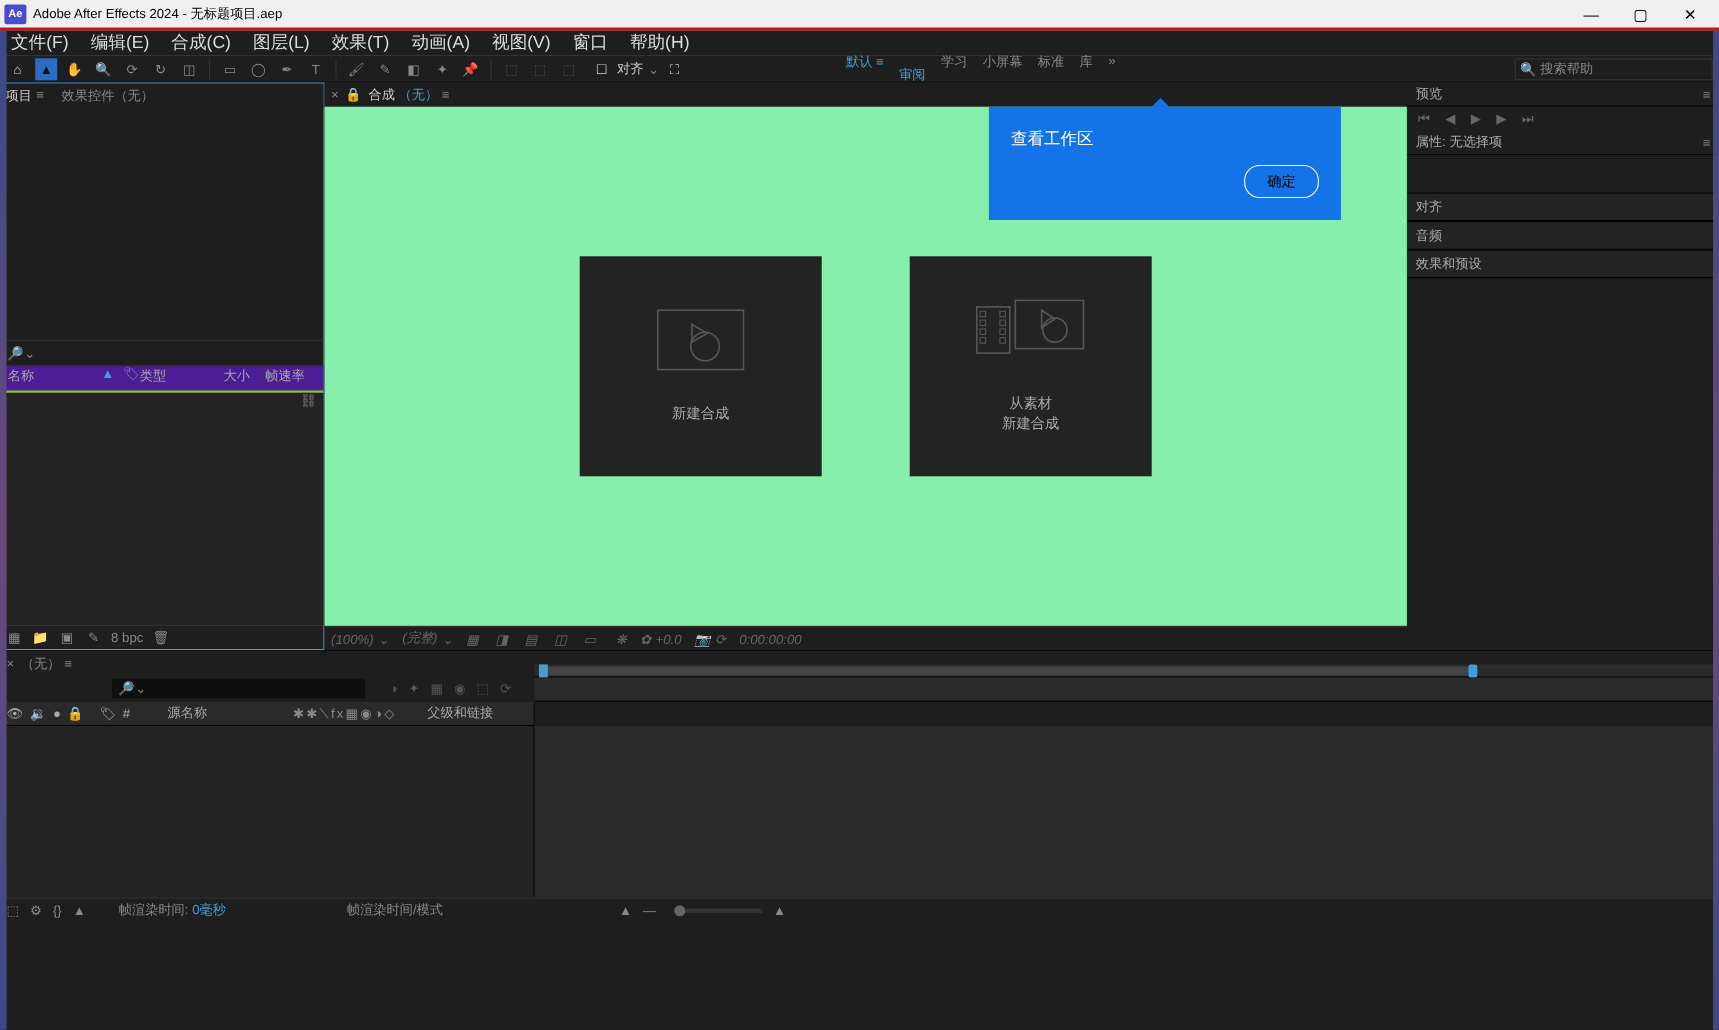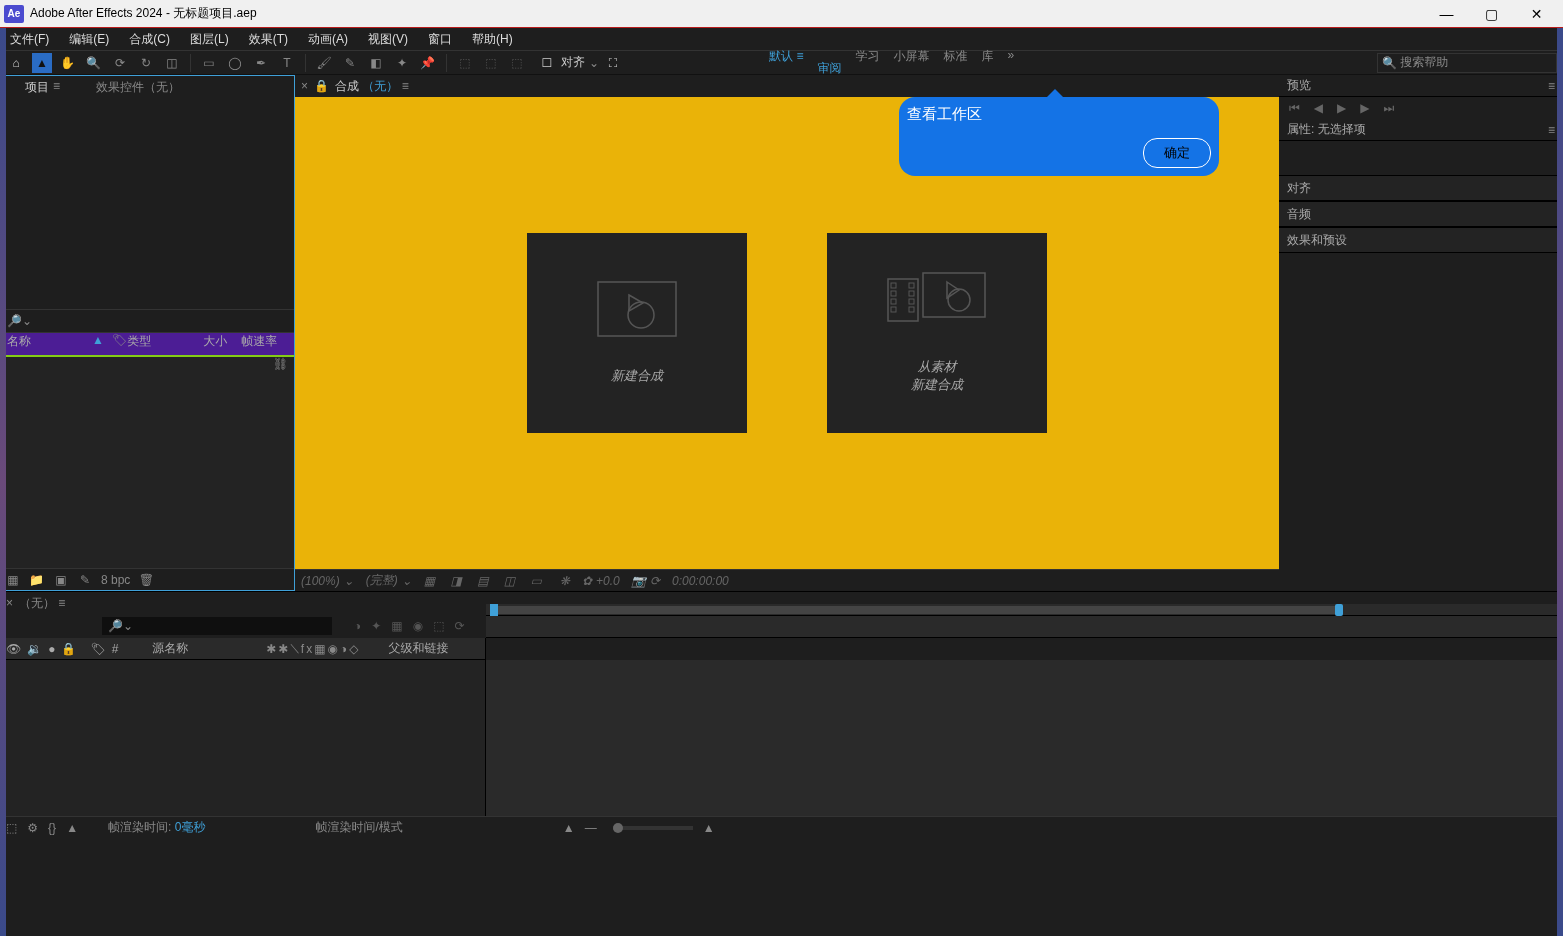--- a/index.html
+++ b/index.html
@@ -1,69 +1,69 @@
 <!DOCTYPE html>
 <html><head>
 <meta charset="utf-8">
 <style>
 * { margin: 0; padding: 0; box-sizing: border-box; font-family: "Microsoft YaHei", Arial, sans-serif; }
 body { width: 1563px; height: 936px; background: #1e1e1e; overflow: hidden; color: #ccc; font-size: 12px; }
 
-.titlebar { height: 28px; background: #f0f0f0; display: flex; align-items: center; padding: 0 4px; color: #000; border-bottom: 1px solid #b91c1c; }
+.titlebar { height: 28px; background: #f0f0f0; display: flex; align-items: center; padding: 0 4px; color: #000; border-bottom: 3px solid #b91c1c; }
 .titlebar .icon-ae { width: 20px; height: 18px; background: #4b4bcf; color: #fff; display: flex; align-items: center; justify-content: center; font-size: 10px; font-weight: bold; border-radius: 2px; margin-right: 6px; }
 .titlebar .title { font-size: 12px; }
 .titlebar .win-controls { margin-left: auto; display: flex; }
 .titlebar .win-btn { width: 45px; height: 28px; display: flex; align-items: center; justify-content: center; font-size: 14px; }
 
-.menubar { height: 22px; background: #1e1e1e; display: flex; align-items: center; padding: 0 6px; color: #ddd; font-size: 12px; gap: 12px; }
+.menubar { height: 22px; background: #1e1e1e; display: flex; align-items: center; padding: 0 6px; color: #ddd; font-size: 16px; gap: 12px; }
 .menubar .menu-item { padding: 2px 4px; cursor: pointer; }
 
 .toolbar { height: 25px; background: #1e1e1e; display: flex; align-items: center; padding: 0 6px; gap: 6px; border-top: 1px solid #333; border-bottom: 1px solid #111; }
 .toolbar .tool-btn { width: 20px; height: 20px; display: flex; align-items: center; justify-content: center; color: #888; }
 .toolbar .tool-btn.home { color: #ccc; }
 .toolbar .tool-btn.active { background: #2a6cc4; color: #111; }
 .toolbar .sep { width: 1px; height: 18px; background: #333; margin: 0 2px; }
 .toolbar .align-group { display: flex; align-items: center; gap: 4px; margin-left: 4px; }
 .toolbar .workspaces { display: flex; gap: 14px; margin-left: 140px; color: #888; text-align: right; }
 .toolbar .ws { cursor: pointer; position: relative; }
 .toolbar .ws.default { color: #3fa0d8; }
 .toolbar .ws.review { color: #3fa0d8; margin-top: 12px; }
 .toolbar .ws.review::after { content:''; position:absolute; bottom:-6px; left:0; right:0; height:2px; background:#3fa0d8; }
 .toolbar .search-box { margin-left: auto; display: flex; align-items: center; background: #1e1e1e; border: 1px solid #333; height: 20px; padding: 0 4px; width: 180px; color: #888; }
 
 .main { display: flex; height: 517px; border-bottom: 1px solid #000; }
 
 .left-panel { width: 295px; background: #1e1e1e; display: flex; flex-direction: column; border: 1px solid #3fa0d8; }
 .panel-tabs { display: flex; align-items: center; height: 22px; background: #1e1e1e; padding: 0 4px; gap: 16px; color: #888; }
-.panel-tabs .tab { display: flex; align-items: flex-start; gap: 4px; margin-left: 20px; }
+.panel-tabs .tab { display: flex; align-items: flex-start; gap: 4px; }
 .panel-tabs .tab.active { color: #ccc; }
 .panel-menu { color: #888; }
 .project-search { height: 24px; display: flex; align-items: center; padding: 0 6px; border-top: 1px solid #333; border-bottom: 1px solid #333; }
 .project-headers { height: 24px; display: flex; align-items: flex-start; padding: 0 6px; background: #4c1d95; color: #aaa; border-bottom: 2px solid #84cc16; position: relative; }
 .project-headers .h-name { width: 85px; }
 .project-headers .sort-tri { color: #3fa0d8; margin-right: 8px; }
 .project-headers .h-type { width: 60px; }
 .project-headers .h-size { width: 40px; text-align: right; }
 .project-headers .h-fps { width: 50px; text-align: right; }
 .project-list { flex: 1; background: #232323; }
 .project-footer { height: 22px; display: flex; align-items: center; padding: 0 4px; gap: 8px; color: #888; border-top: 1px solid #333; }
 .project-footer .small-icon { width: 16px; text-align: center; }
 
 .center-panel { flex: 1; background: #1e1e1e; display: flex; flex-direction: column; position: relative; }
 .comp-tabs { height: 22px; display: flex; align-items: center; padding: 0 6px; color: #888; gap: 6px; }
 .comp-tabs .close-x { color: #888; }
 .comp-tabs .lock { color: #888; }
-.comp-viewer { flex: 1; display: flex; align-items: center; justify-content: center; gap: 80px; background: #eab308; font-style: italic; }
+.comp-viewer { flex: 1; display: flex; align-items: center; justify-content: center; gap: 80px; background: #86efac; }
 .viewer-btn { width: 220px; height: 200px; background: #232323; display: flex; flex-direction: column; align-items: center; justify-content: center; gap: 30px; cursor: pointer; }
 .viewer-btn svg { opacity: 0.5; }
 .viewer-btn .lbl { color: #aaa; font-size: 13px; text-align: center; line-height: 18px; }
 .viewer-footer { height: 22px; display: flex; align-items: center; padding: 0 6px; gap: 12px; color: #666; border-top: 1px solid #333; font-style: italic; }
 .viewer-footer .ft-item { display: flex; align-items: center; gap: 4px; }
 
-.popup { position: absolute; top: 22px; right: 60px; width: 320px; background: #1473e6; color: #fff; padding: 8px; border-radius: 16px; z-index: 10; }
+.popup { position: absolute; top: 22px; right: 60px; width: 320px; background: #1473e6; color: #fff; padding: 20px; border-radius: 0; z-index: 10; }
 .popup::before { content: ''; position: absolute; top: -8px; left: 148px; width: 0; height: 0; border-left: 8px solid transparent; border-right: 8px solid transparent; border-bottom: 8px solid #1473e6; }
 .popup h3 { font-size: 15px; font-weight: normal; margin-bottom: 14px; }
 .popup p { font-size: 12px; line-height: 18px; margin-bottom: 24px; }
 .popup .ok-btn { float: right; border: 1.5px solid #fff; background: transparent; color: #000000; padding: 5px 20px; border-radius: 14px; font-size: 13px; cursor: pointer; }
 
 .right-panel { width: 284px; background: #1e1e1e; display: flex; flex-direction: column; }
 .right-panel .r-head { height: 22px; display: flex; align-items: center; padding: 0 8px; color: #aaa; border-bottom: 1px solid #000; }
 .right-panel .r-head .rmenu { margin-left: auto; color: #888; }
 .right-panel .preview-ctrl { height: 22px; display: flex; align-items: center; padding: 0 10px; gap: 14px; color: #666; }
 .right-panel .r-section { height: 26px; display: flex; align-items: center; padding: 0 8px; color: #aaa; border-top: 1px solid #000; border-bottom: 1px solid #000; background: #232323; }

